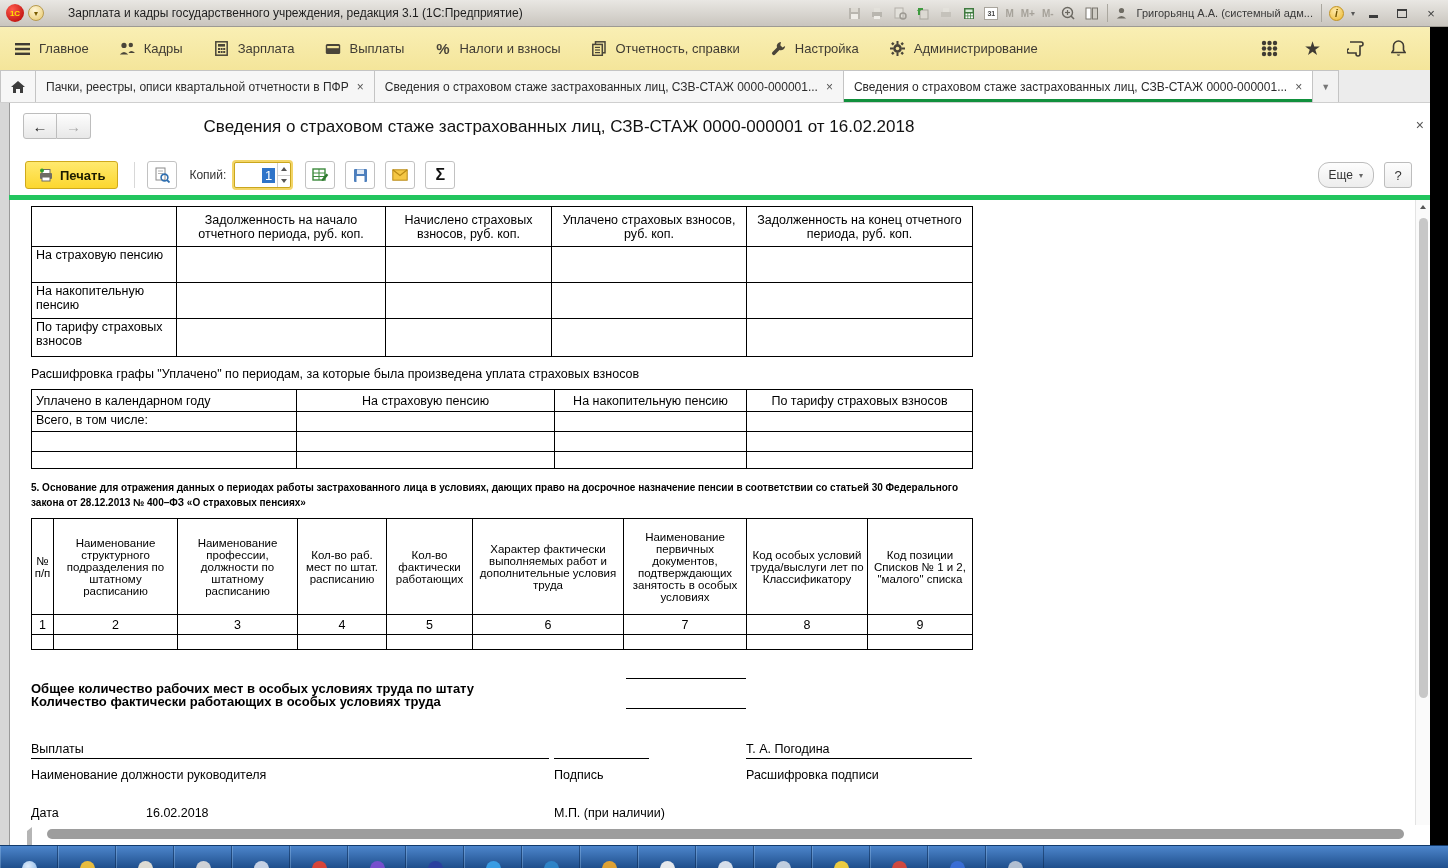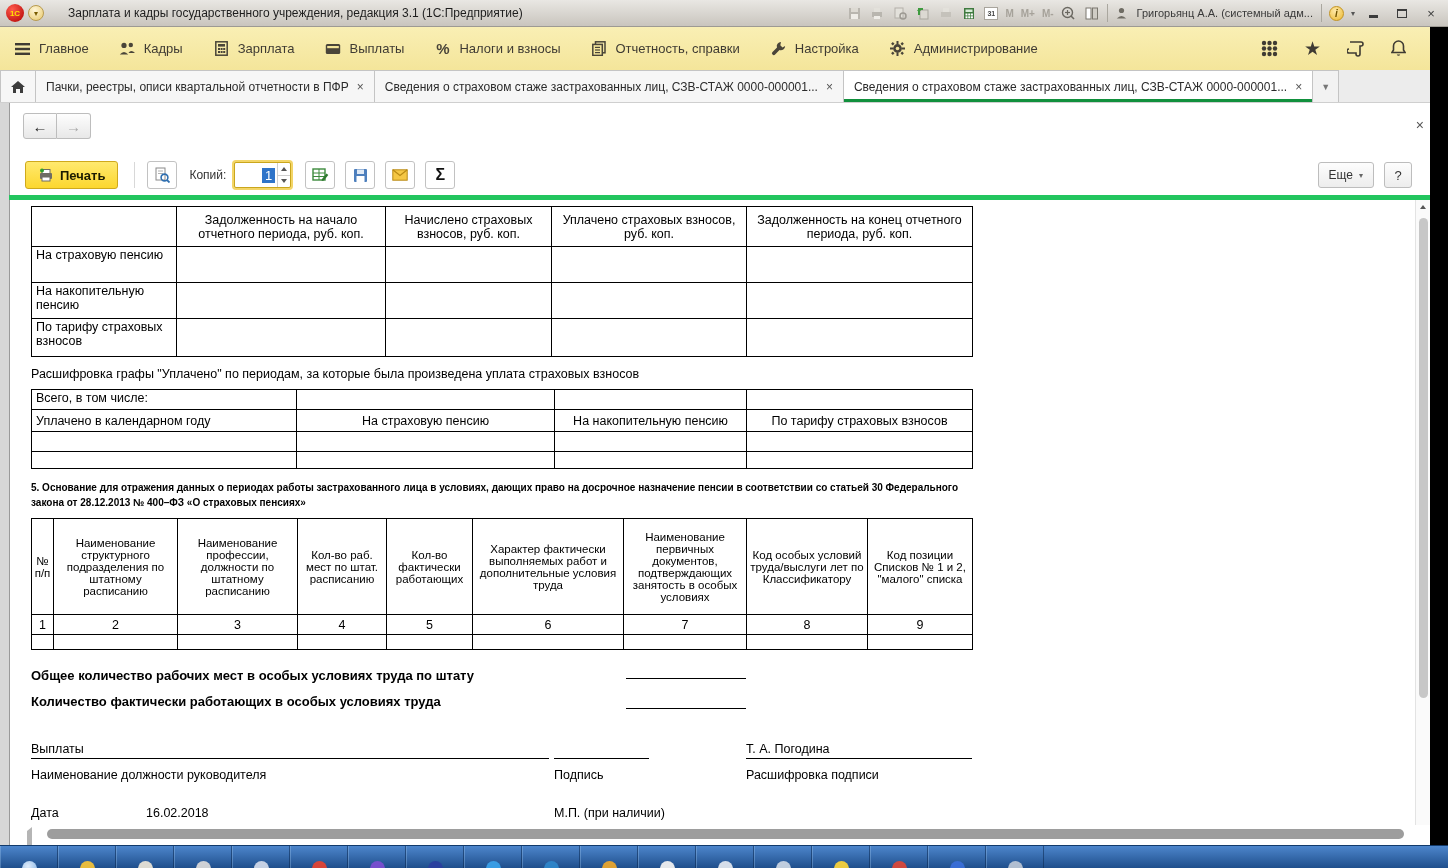--- a/index.html
+++ b/index.html
@@ -55,36 +55,36 @@
   .copies-label { font-size:12px; color:#333; margin:0 8px 0 2px; }
   .spinner { display:flex; height:26px; border:1px solid #caa61c; box-shadow:0 0 0 2px #f3d567; border-radius:2px; background:#fff; margin-right:14px; }
   .spin-val { width:42px; display:flex; align-items:center; justify-content:flex-end; padding-right:2px; font-size:13px; }
   .spin-val span { background:#2f74c9; color:#fff; padding:0 3px; }
   .spin-arrows { width:13px; border-left:1px solid #cfcfcf; display:flex; flex-direction:column; }
   .spin-arrows div { flex:1; display:flex; align-items:center; justify-content:center; }
   .tri-up { width:0; height:0; border-left:3px solid transparent; border-right:3px solid transparent; border-bottom:4px solid #555; }
   .tri-down { width:0; height:0; border-left:3px solid transparent; border-right:3px solid transparent; border-top:4px solid #555; }
   .sigma { font-size:16px; font-weight:bold; color:#111; }
   .toolbar-right { margin-left:auto; display:flex; gap:10px; padding-right:36px; }
-  .btn-more { height:26px; background:linear-gradient(#fdfdfd,#ededed); border:1px solid #bdbdbd; border-radius:3px; font-size:12px; color:#333; padding:0 10px; display:flex; align-items:center; gap:6px; }
+  .btn-more { height:26px; background:linear-gradient(#fdfdfd,#ededed); border:1px solid #bdbdbd; border-radius:11px; font-size:12px; color:#333; padding:0 10px; display:flex; align-items:center; gap:6px; }
   .btn-help { width:28px; height:26px; background:linear-gradient(#fdfdfd,#ededed); border:1px solid #bdbdbd; border-radius:3px; font-size:13px; color:#333; display:flex; align-items:center; justify-content:center; }
 
   
   .doc-area { position:relative; border-top:5px solid #22c55e; height:648px; overflow:hidden; }
   .doc { padding:6px 0 0 22px; width:985px; font-size:12.5px; color:#000; }
   table { border-collapse:collapse; table-layout:fixed; }
   td { border:1px solid #000; padding:1px 4px; overflow:hidden; }
   .t1 td.h, .t2 td.h { text-align:center; vertical-align:middle; }
   .t1 td.lbl, .t2 td.lbl { text-align:left; vertical-align:top; }
   .t3 td.h { text-align:center; vertical-align:middle; font-size:11.5px; padding:1px 2px; }
   .t3 td.n { text-align:center; }
   .doc-note { margin:10px 0 8px 0; }
   .sec5 { font-weight:bold; font-size:10px; margin:12px 0 8px 0; line-height:1.45; width:941px; }
   .totals { position:relative; width:941px; height:64px; margin-top:12px; font-weight:bold; font-size:13px; }
-  .totals .l1 { position:absolute; left:0; top:6px; }
+  .totals .l1 { position:absolute; left:0; top:19px; }
   .totals .l2 { position:absolute; left:0; top:32px; }
   .uline { position:absolute; border-bottom:1px solid #000; height:1px; }
   .sig { position:relative; width:941px; height:78px; margin-top:16px; }
   .sig .fld { position:absolute; border-bottom:1px solid #000; padding-bottom:2px; }
   .sig .cap { position:absolute; top:26px; font-size:12.5px; }
   .sig .drow { position:absolute; top:64px; font-size:12.5px; }
 
   
   .vscroll { position:absolute; top:97px; right:18px; width:15px; height:625px; background:#fafafa; border-left:1px solid #e3e3e3; }
   .vscroll .arr { height:14px; display:flex; align-items:center; justify-content:center; }
@@ -333,20 +333,21 @@
   <div class="tab-drop">▼</div>
 </div>
 
 <div class="content">
 
   <div class="nav-row">
     <div class="nav-btns">
       <div class="nav-btn">←</div>
       <div class="nav-btn">→</div>
     </div>
+    <div class="page-title">Сведения о страховом стаже застрахованных лиц, СЗВ-СТАЖ 0000-000001 от 16.02.2018</div>
     <div class="page-close">×</div>
   </div>
 
   <div class="toolbar">
     <button class="btn-print">
       <svg width="16" height="14">
           <rect x="2" y="5" width="12" height="6" rx="1" fill="#6f6c64"></rect>
           <rect x="4" y="1.5" width="8" height="4" fill="#fff" stroke="#6f6c64"></rect>
           <rect x="4" y="9" width="8" height="4" fill="#fff" stroke="#6f6c64"></rect>
           <circle cx="4" cy="2.5" r="2" fill="#2f9e2f"></circle>
@@ -457,31 +458,31 @@
       <div class="doc-note">Расшифровка графы "Уплачено" по периодам, за которые была произведена уплата страховых взносов</div>
 
       <table class="t2">
         <colgroup>
             <col style="width:265px">
             <col style="width:258px">
             <col style="width:192px">
             <col style="width:226px">
           </colgroup>
         <tbody>
-            <tr style="height:20px">
-          <td class="lbl">Всего, в том числе:</td>
-          <td></td>
-              <td></td>
-              <td></td>
-        </tr>
-        <tr style="height:22px">
+            <tr style="height:22px">
           <td class="lbl" style="vertical-align:middle">Уплачено в календарном году</td>
           <td class="h">На страховую пенсию</td>
           <td class="h">На накопительную пенсию</td>
           <td class="h">По тарифу страховых взносов</td>
+        </tr>
+        <tr style="height:20px">
+          <td class="lbl">Всего, в том числе:</td>
+          <td></td>
+              <td></td>
+              <td></td>
         </tr>
         <tr style="height:20px">
               <td></td>
               <td></td>
               <td></td>
               <td></td>
             </tr>
         <tr style="height:17px">
               <td></td>
               <td></td>

